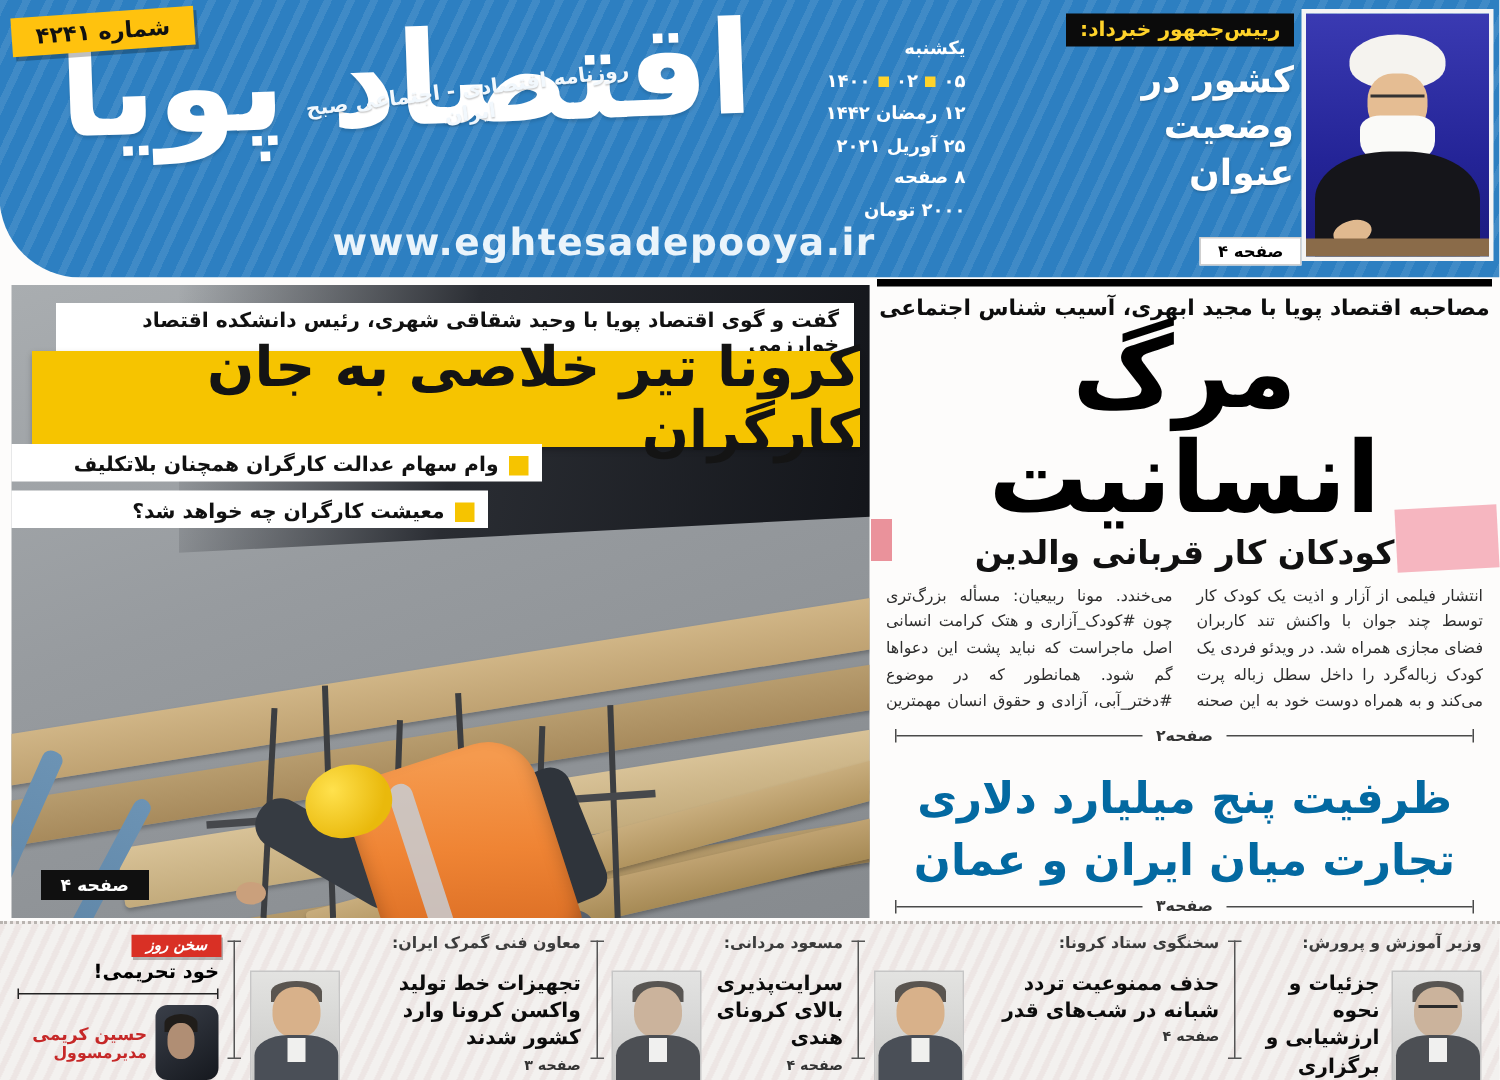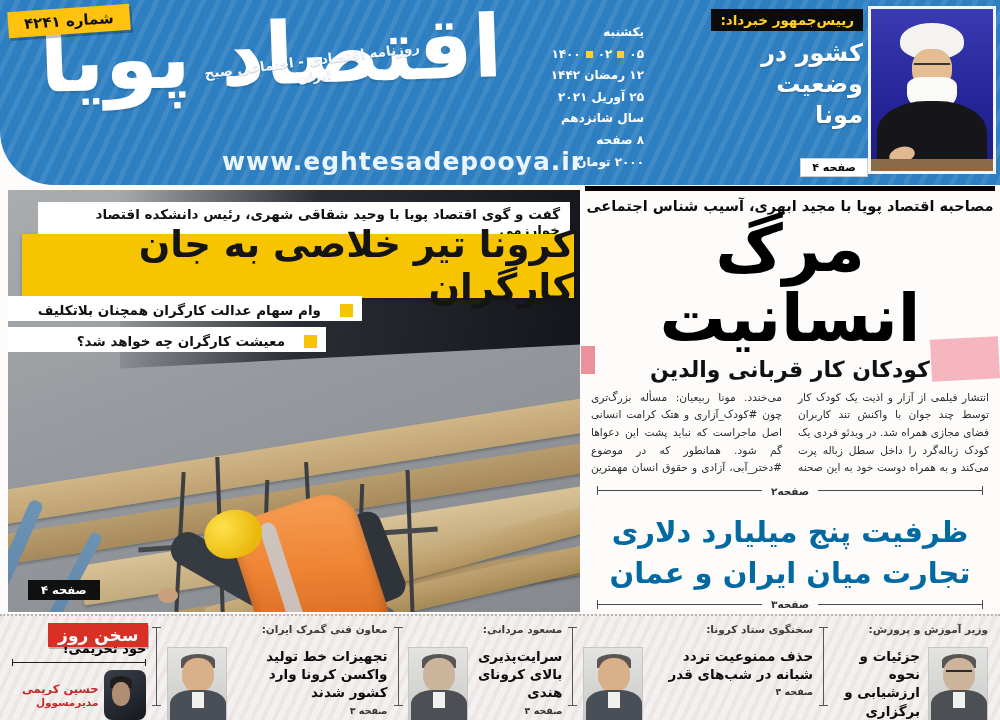--- a/index.html
+++ b/index.html
@@ -111,21 +111,21 @@
     position:absolute; left:30px; right:10px; top:12px; background:#ffffff; z-index:5;
     font-size:13.5px; font-weight:bold; color:#111; padding:4px 10px; text-align:right;
   }
   .ph-bar {
     position:absolute; left:14px; right:6px; top:44px; height:64px; background:#f6c400; z-index:5;
     display:flex; align-items:center; justify-content:center;
     font-size:37px; font-weight:900; color:#141414; box-shadow:0 2px 4px rgba(0,0,0,.25);
   }
   .ph-bullet {
     position:absolute; left:0; background:#ffffff; z-index:5; height:25px;
-    display:flex; align-items:center; gap:19px; padding:3px 9px 0 14px;
+    display:flex; align-items:center; gap:7px; padding:3px 9px 0 14px;
     font-size:13.5px; font-weight:bold; color:#111;
   }
   .ph-b1 { top:106px; width:354px; }
   .ph-b2 { top:137px; width:318px; }
   .bullet-sq { width:13px; height:13px; background:#f6c400; flex:0 0 auto; }
   .ph-page {
     position:absolute; left:20px; bottom:12px; background:#101010; color:#fff; z-index:5;
     font-size:11.5px; font-weight:bold; padding:3px 13px;
   }
 
@@ -176,21 +176,21 @@
   .mug.gray { filter:saturate(.6); }
   .vsep { width:1px; background:#555; margin:4px 4px 14px; position:relative; }
   .vsep::before, .vsep::after { content:""; position:absolute; left:-4px; width:9px; height:1px; background:#555; }
   .vsep::before { top:0; } .vsep::after { bottom:0; }
 
   .w-edu { width:170px; } .w-spk { width:248px; } .w-mrd { width:170px; } .w-cst { width:238px; }
 
   
   .opinion { width:150px; position:relative; padding:0 6px; overflow:hidden; }
   .op-badge { position:absolute; right:4px; top:0; background:#d93025; color:#fff;
-    font-size:17px; font-weight:bold; padding:2px 10px; box-shadow:1px 2px 0 rgba(0,0,0,.25); }
+    font-size:10px; font-weight:bold; padding:2px 10px; box-shadow:1px 2px 0 rgba(0,0,0,.25);font-style:italic; }
   .op-title { margin-top:18px; text-align:right; font-size:13px; font-weight:900; color:#000; }
   .op-line { display:flex; align-items:center; margin:3px 0 4px; }
   .op-line .ln { flex:1; height:1px; background:#222; }
   .op-line .tick { width:1px; height:7px; background:#222; }
   .op-author { display:flex; gap:6px; align-items:center; }
   .op-author .names { flex:1; text-align:right; }
   .op-name { color:#c62828; font-size:11.5px; font-weight:bold; }
   .op-role { color:#c62828; font-size:10.5px; font-weight:bold; }
   .op-avatar { width:42px; height:50px; flex:0 0 auto; border-radius:8px; overflow:hidden; position:relative;
     background:linear-gradient(145deg,#3a3f49,#15181e); }
@@ -212,27 +212,26 @@
       <div>یکشنبه</div>
       <div class="row">
         <span>۰۵</span>
         <span class="sq"></span>
         <span>۰۲</span>
         <span class="sq"></span>
         <span>۱۴۰۰</span>
       </div>
       <div>۱۲ رمضان ۱۴۴۲</div>
       <div>۲۵ آوریل ۲۰۲۱</div>
-      <div>سال شانزدهم</div>
       <div>۸ صفحه</div>
       <div>۲۰۰۰ تومان</div>
     </div>
 
     <div class="pres-kicker">رییس‌جمهور خبرداد:</div>
-    <div class="pres-head">کشور در وضعیت مونا</div>
+    <div class="pres-head">کشور در وضعیت عنوان</div>
     <div class="pres-page">صفحه ۴</div>
     <div class="pres-photo">
       <div class="pp-turban"></div>
       <div class="pp-face"></div>
       <div class="pp-glasses"></div>
       <div class="pp-beard"></div>
       <div class="pp-robe"></div>
       <div class="pp-hand"></div>
       <div class="pp-desk"></div>
     </div>

